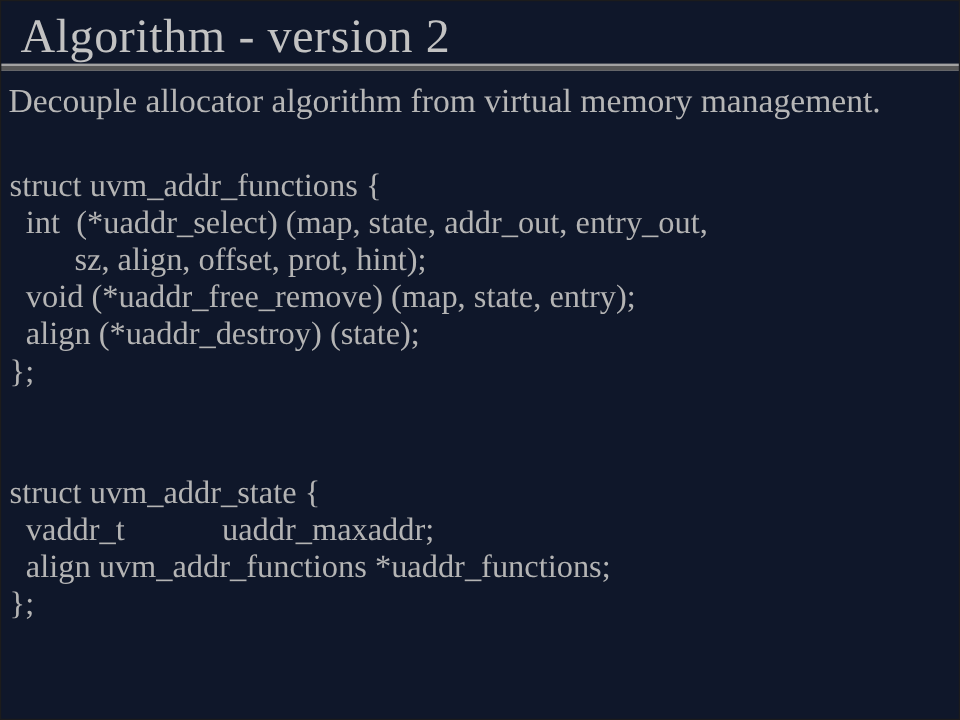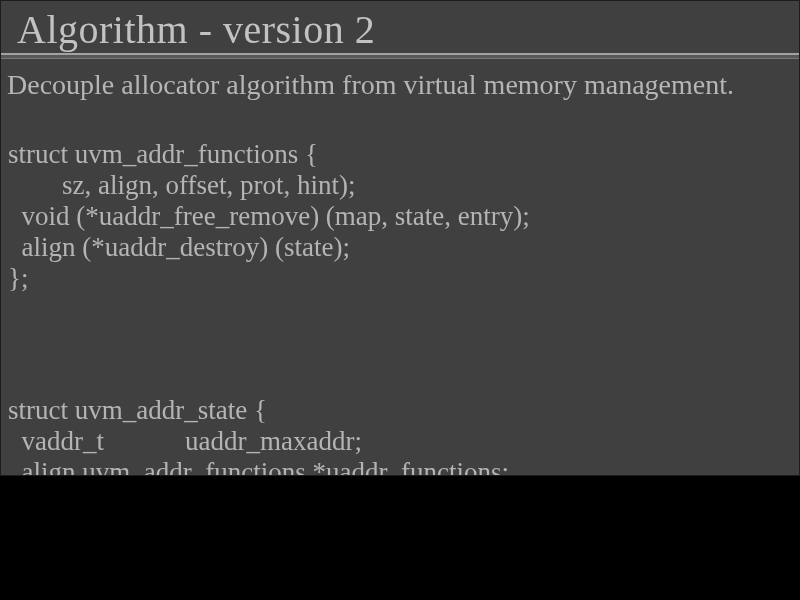--- a/index.html
+++ b/index.html
@@ -3,22 +3,22 @@
 <meta charset="utf-8">
 <style>
   html, body {
     margin: 0;
     padding: 0;
     background: #000000;
   }
   .slide {
     position: relative;
     width: 800px;
-    height: 476px;
-    background: #404040;
+    height: 600px;
+    background: #0f172a;
     overflow: hidden;
     font-family: "Liberation Serif", "DejaVu Serif", serif;
     box-sizing: border-box;
     border: 1px solid #1c1c1c;
   }
   .title {
     position: absolute;
     top: 6px;
     left: 16px;
     margin: 0;
@@ -72,20 +72,21 @@
 <div class="slide">
 
   <h1 class="title">Algorithm - version 2</h1>
 
   <div class="divider"></div>
 
   <p class="subtitle">Decouple allocator algorithm from virtual memory management.</p>
 
   <div class="code code-block-1">
     <div class="code-line">struct uvm_addr_functions {</div>
+    <div class="code-line">  int  (*uaddr_select) (map, state, addr_out, entry_out,</div>
     <div class="code-line">        sz, align, offset, prot, hint);</div>
     <div class="code-line">  void (*uaddr_free_remove) (map, state, entry);</div>
     <div class="code-line">  align (*uaddr_destroy) (state);</div>
     <div class="code-line">};</div>
   </div>
 
   <div class="code code-block-2">
     <div class="code-line">struct uvm_addr_state {</div>
     <div class="code-line">  vaddr_t            uaddr_maxaddr;</div>
     <div class="code-line">  align uvm_addr_functions *uaddr_functions;</div>

